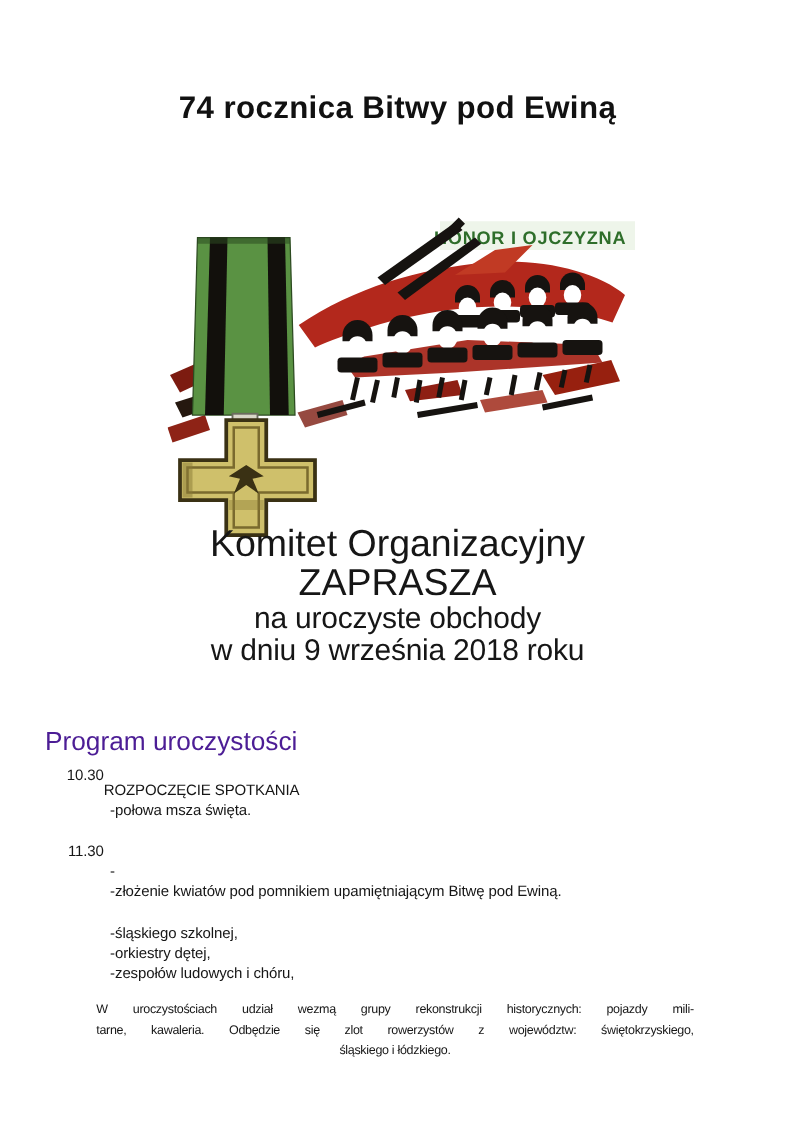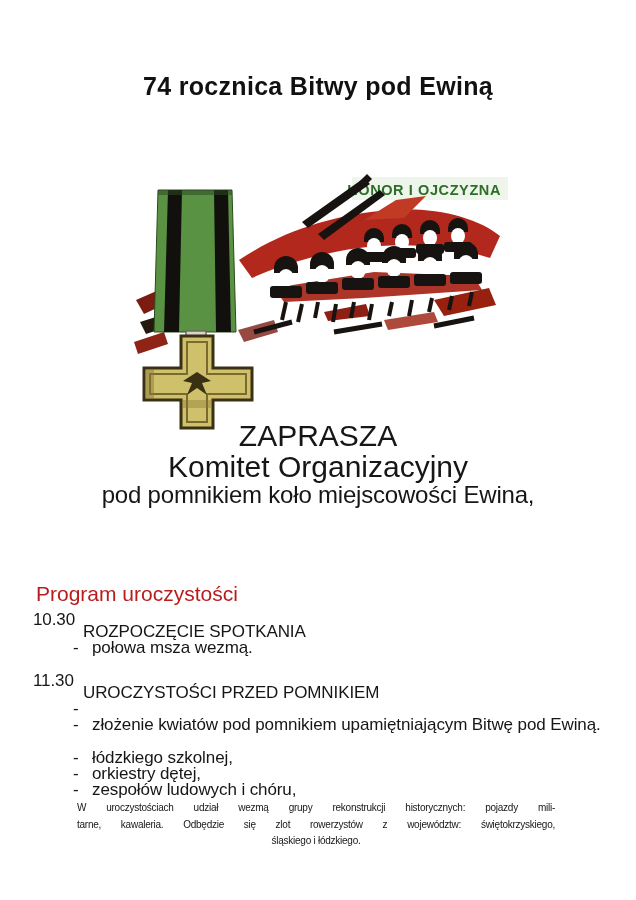--- a/index.html
+++ b/index.html
@@ -24,25 +24,25 @@
   .emblem svg{width:100%;height:100%;display:block;}
   .invite{
     position:absolute;top:420px;left:0;right:0;
     text-align:center;color:#161616;
   }
   .invite .big{font-size:30px;line-height:31px;white-space:nowrap;}
   .invite .med{font-size:24px;line-height:25.5px;white-space:nowrap;letter-spacing:-0.2px;}
   .program-header{
     position:absolute;left:36px;top:582px;
     font-size:21px;line-height:24px;
-    color:#b91c1c;
+    color:#4c1d95;
   }
   .program{
     position:absolute;left:33px;top:612px;right:20px;
-    font-size:17px;line-height:16px;letter-spacing:-0.1px;
+    font-size:12px;line-height:16px;letter-spacing:-0.1px;text-align:right;
   }
   .item{margin-bottom:17px;}
   .item-head{display:flex;white-space:nowrap;}
   .time{display:inline-block;width:50px;flex:0 0 50px;}
   .item-title{display:inline-block;margin-top:12px;}
   .bullet{display:flex;margin-left:40px;white-space:nowrap;}
   .dash{display:inline-block;width:19px;flex:0 0 19px;}
   .note{
     position:absolute;left:77px;top:800px;width:478px;
     font-size:10px;line-height:16.5px;letter-spacing:-0.25px;
@@ -155,58 +155,58 @@
         <path d="M47,176 h32 v32 h39 v32 h-39 v28 h-32 v-28 h-37 v-32 h37 z" fill="#cfc06b" stroke="#3a3114" stroke-width="3" stroke-linejoin="miter"></path>
         <path d="M53,182 h20 v32 h39 v20 h-39 v28 h-20 v-28 h-37 v-20 h37 z" fill="none" stroke="#7a6a2e" stroke-width="2"></path>
         <rect x="12" y="210" width="8" height="28" fill="#8a7a35" opacity="0.5"></rect>
         <rect x="49" y="240" width="28" height="8" fill="#8a7a35" opacity="0.4"></rect>
         <path d="M63,212 l-14,9 l9,2 l-5,12 l10,-7 l10,7 l-5,-12 l9,-2 z" fill="#3a3114"></path>
       </g>
     </svg>
   </div>
 
   <div class="invite">
+    <div class="big">Komitet Organizacyjny</div>
     <div class="big">ZAPRASZA</div>
-    <div class="big">Komitet Organizacyjny</div>
-    <div class="med">pod pomnikiem koło miejscowości Ewina,</div>
+    <div class="med">na uroczyste obchody</div>
+    <div class="med">w dniu 9 września 2018 roku</div>
   </div>
 
   <div class="program-header">Program uroczystości</div>
 
   <div class="program">
 
     <div class="item">
       <div class="item-head">
         <span class="time">10.30</span>
         <span class="item-title">ROZPOCZĘCIE SPOTKANIA</span>
       </div>
       <div class="bullet">
         <span class="dash">-</span>
-        <span class="btxt">połowa msza wezmą.</span>
+        <span class="btxt">połowa msza święta.</span>
       </div>
     </div>
 
     <div class="item">
       <div class="item-head">
         <span class="time">11.30</span>
-        <span class="item-title">UROCZYSTOŚCI PRZED POMNIKIEM</span>
       </div>
       <div class="bullet">
         <span class="dash">-</span>
       </div>
       <div class="bullet">
         <span class="dash">-</span>
         <span class="btxt">złożenie kwiatów pod pomnikiem upamiętniającym Bitwę pod Ewiną.</span>
       </div>
     </div>
 
     <div class="item">
       <div class="bullet">
         <span class="dash">-</span>
-        <span class="btxt">łódzkiego szkolnej,</span>
+        <span class="btxt">śląskiego szkolnej,</span>
       </div>
       <div class="bullet">
         <span class="dash">-</span>
         <span class="btxt">orkiestry dętej,</span>
       </div>
       <div class="bullet">
         <span class="dash">-</span>
         <span class="btxt">zespołów ludowych i chóru,</span>
       </div>
     </div>

